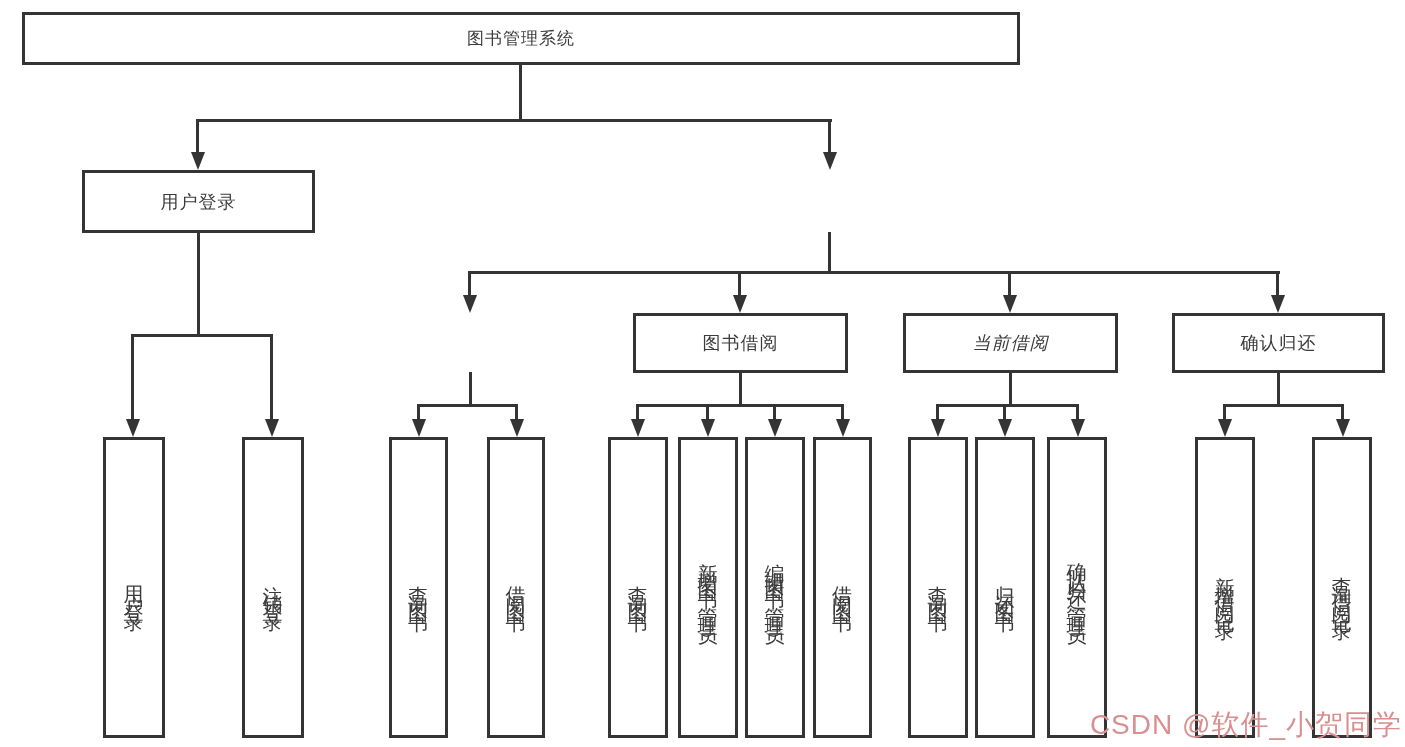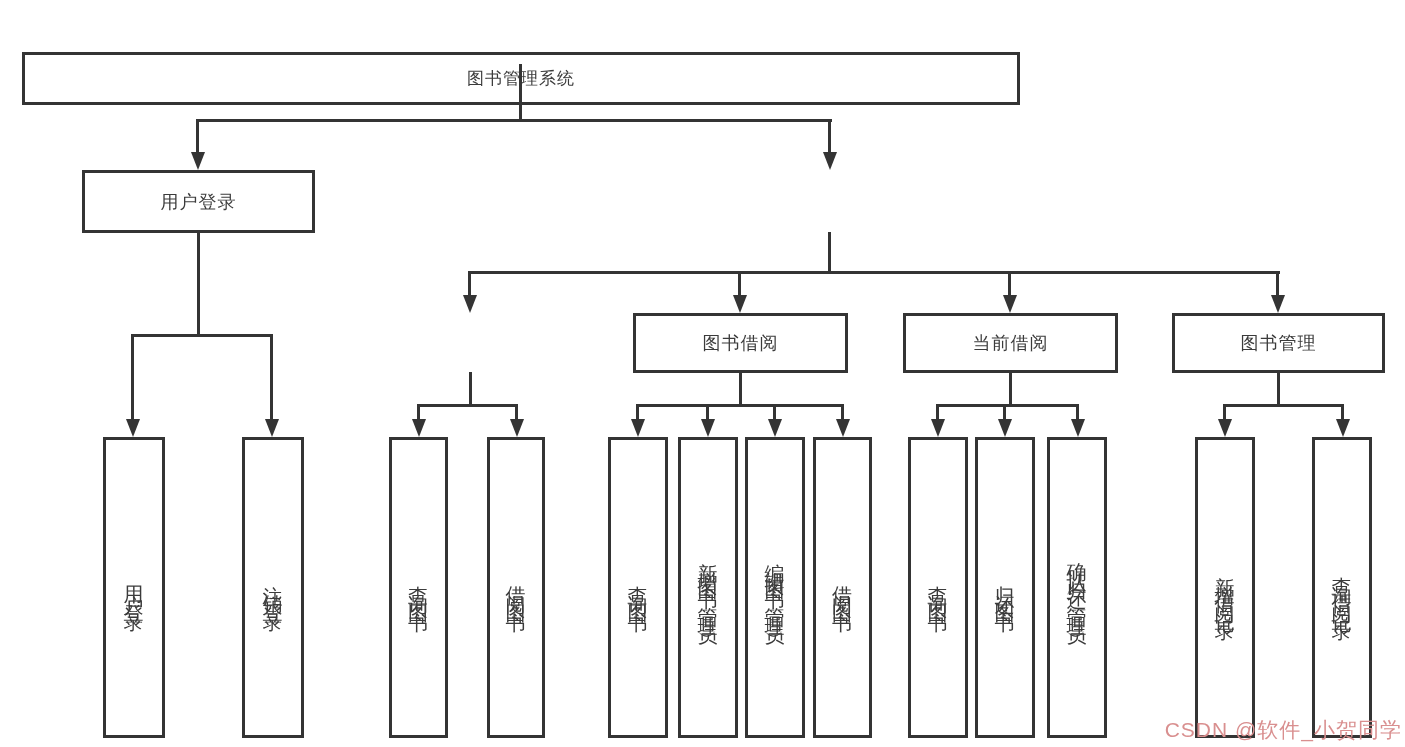--- a/index.html
+++ b/index.html
@@ -52,32 +52,32 @@
     position:absolute;
     width:0;height:0;
     border-left:7px solid transparent;
     border-right:7px solid transparent;
     border-top:18px solid var(--line,#343434);
   }
   .watermark{
     position:absolute;
     right:3px;
     bottom:3px;
-    font-size:21px;
+    font-size:28px;
     color:var(--watermark,#d98f8f);
     z-index:10;
     letter-spacing:1px;
   }
 </style>
 </head>
 <body>
 
 <div class="canvas">
 
-  <div class="box hbox rootbox" style="left:22px;top:12px;width:998px;height:53px;margin-top:40px;">
+  <div class="box hbox rootbox" style="left:22px;top:12px;width:998px;height:53px;">
     <span>图书管理系统</span>
   </div>
 
   <div class="line" style="left:519px;top:64px;width:3px;height:58px;"></div>
   <div class="line" style="left:196px;top:119px;width:636px;height:3px;"></div>
   <div class="line" style="left:196px;top:119px;width:3px;height:37px;"></div>
   <div class="arrow" style="left:191px;top:152px;"></div>
   <div class="line" style="left:828px;top:119px;width:3px;height:37px;"></div>
   <div class="arrow" style="left:823px;top:152px;"></div>
 
@@ -99,25 +99,25 @@
   <div class="line" style="left:738px;top:271px;width:3px;height:27px;"></div>
   <div class="arrow" style="left:733px;top:295px;"></div>
   <div class="line" style="left:1008px;top:271px;width:3px;height:27px;"></div>
   <div class="arrow" style="left:1003px;top:295px;"></div>
   <div class="line" style="left:1276px;top:271px;width:3px;height:27px;"></div>
   <div class="arrow" style="left:1271px;top:295px;"></div>
 
   <div class="box hbox" style="left:633px;top:313px;width:215px;height:60px;">
     <span>图书借阅</span>
   </div>
-  <div class="box hbox" style="left:903px;top:313px;width:215px;height:60px;">
+  <div class="box hbox" style="left:903px;top:313px;width:215px;height:60px;font-style:italic;">
     <span>当前借阅</span>
   </div>
   <div class="box hbox" style="left:1172px;top:313px;width:213px;height:60px;">
-    <span>图书管理</span>
+    <span>确认归还</span>
   </div>
 
   <div class="line" style="left:469px;top:372px;width:3px;height:35px;"></div>
   <div class="line" style="left:417px;top:404px;width:101px;height:3px;"></div>
   <div class="line" style="left:417px;top:404px;width:3px;height:19px;"></div>
   <div class="arrow" style="left:412px;top:419px;"></div>
   <div class="line" style="left:515px;top:404px;width:3px;height:19px;"></div>
   <div class="arrow" style="left:510px;top:419px;"></div>
 
   <div class="line" style="left:739px;top:372px;width:3px;height:35px;"></div>

